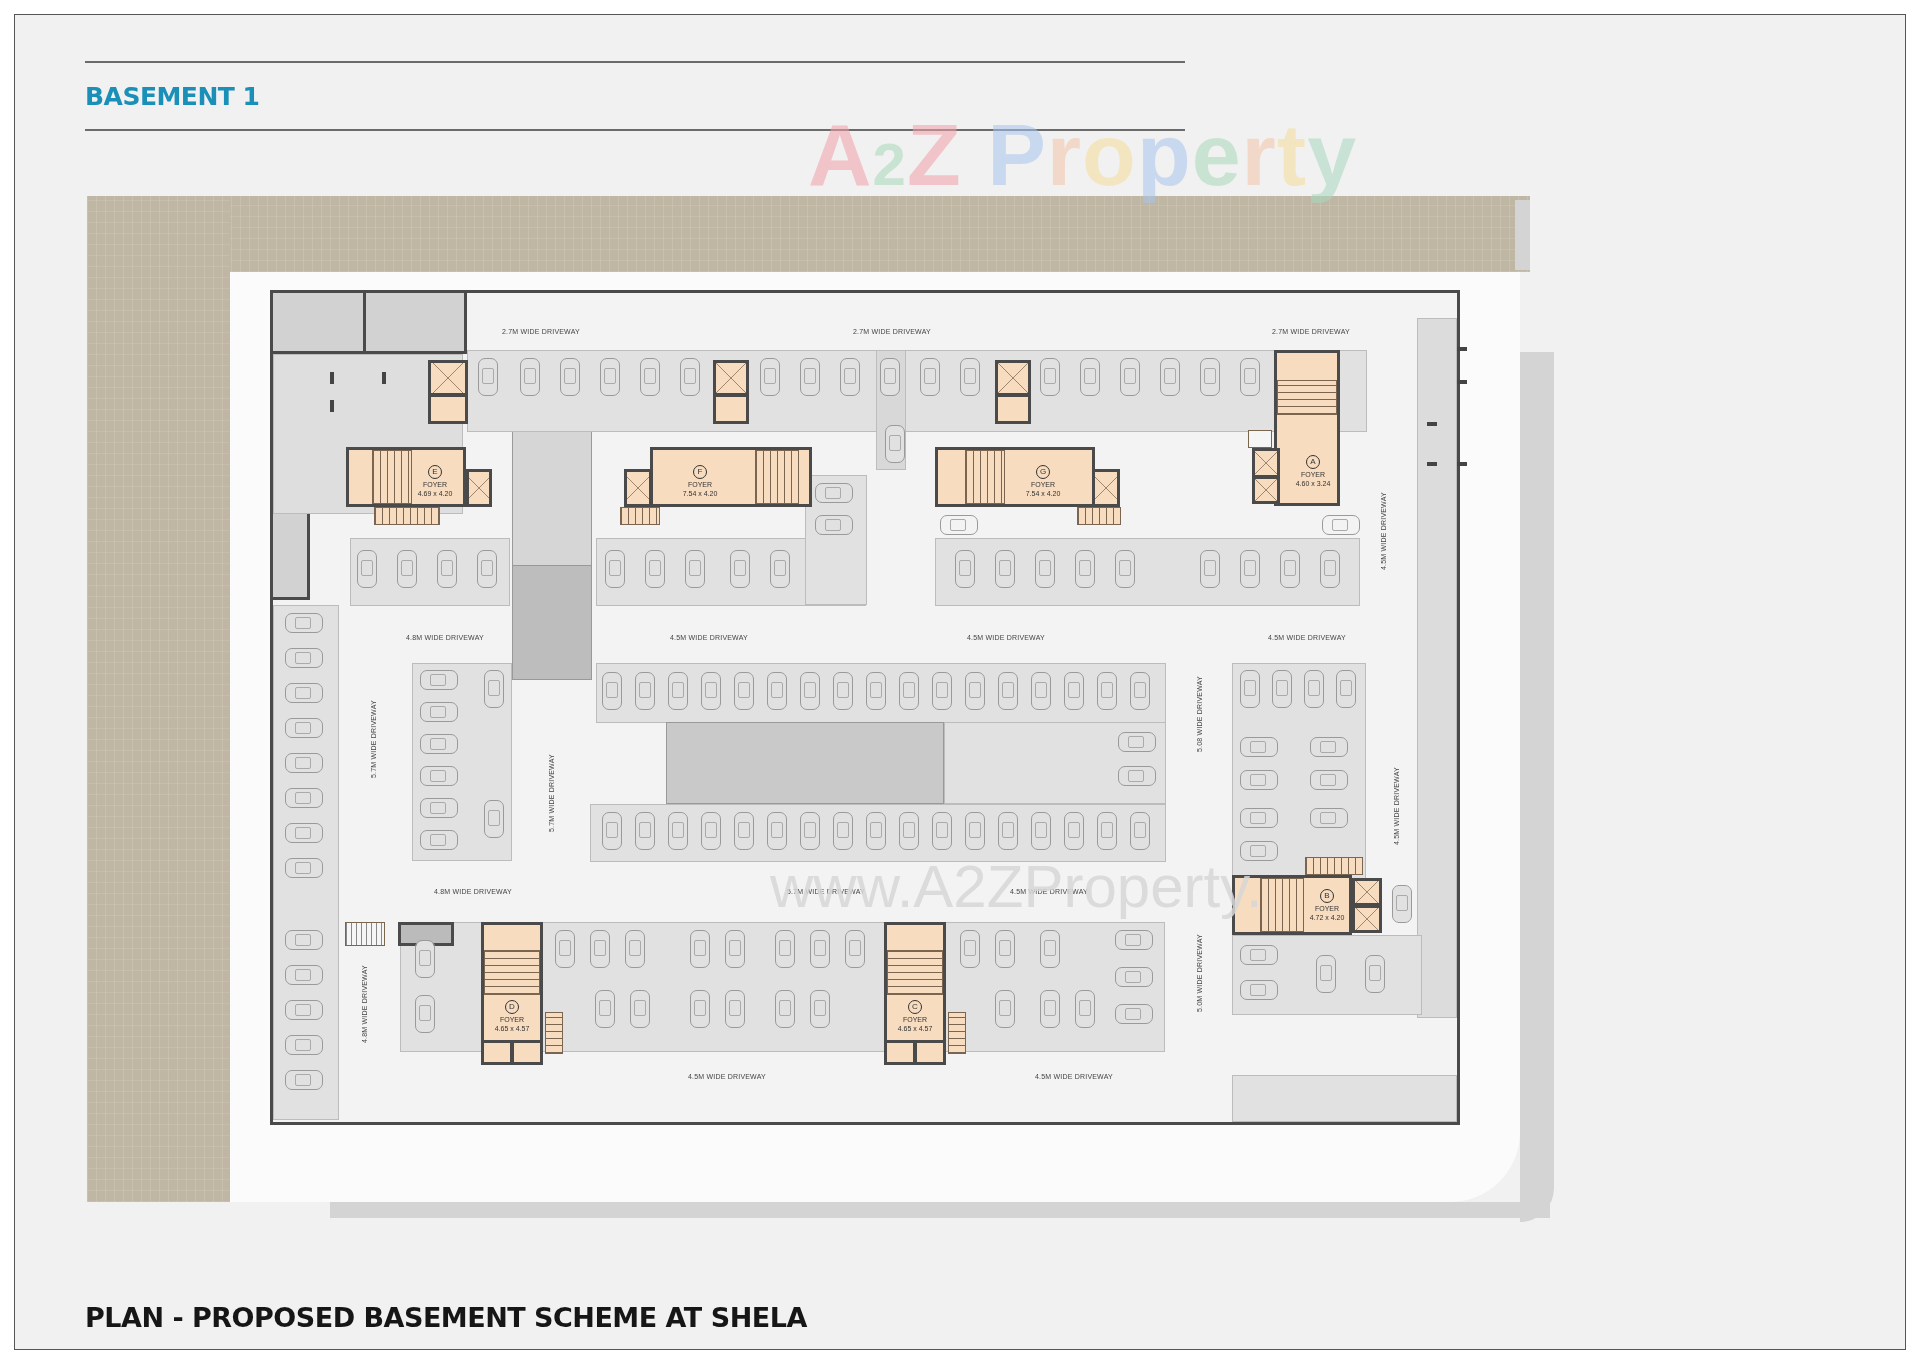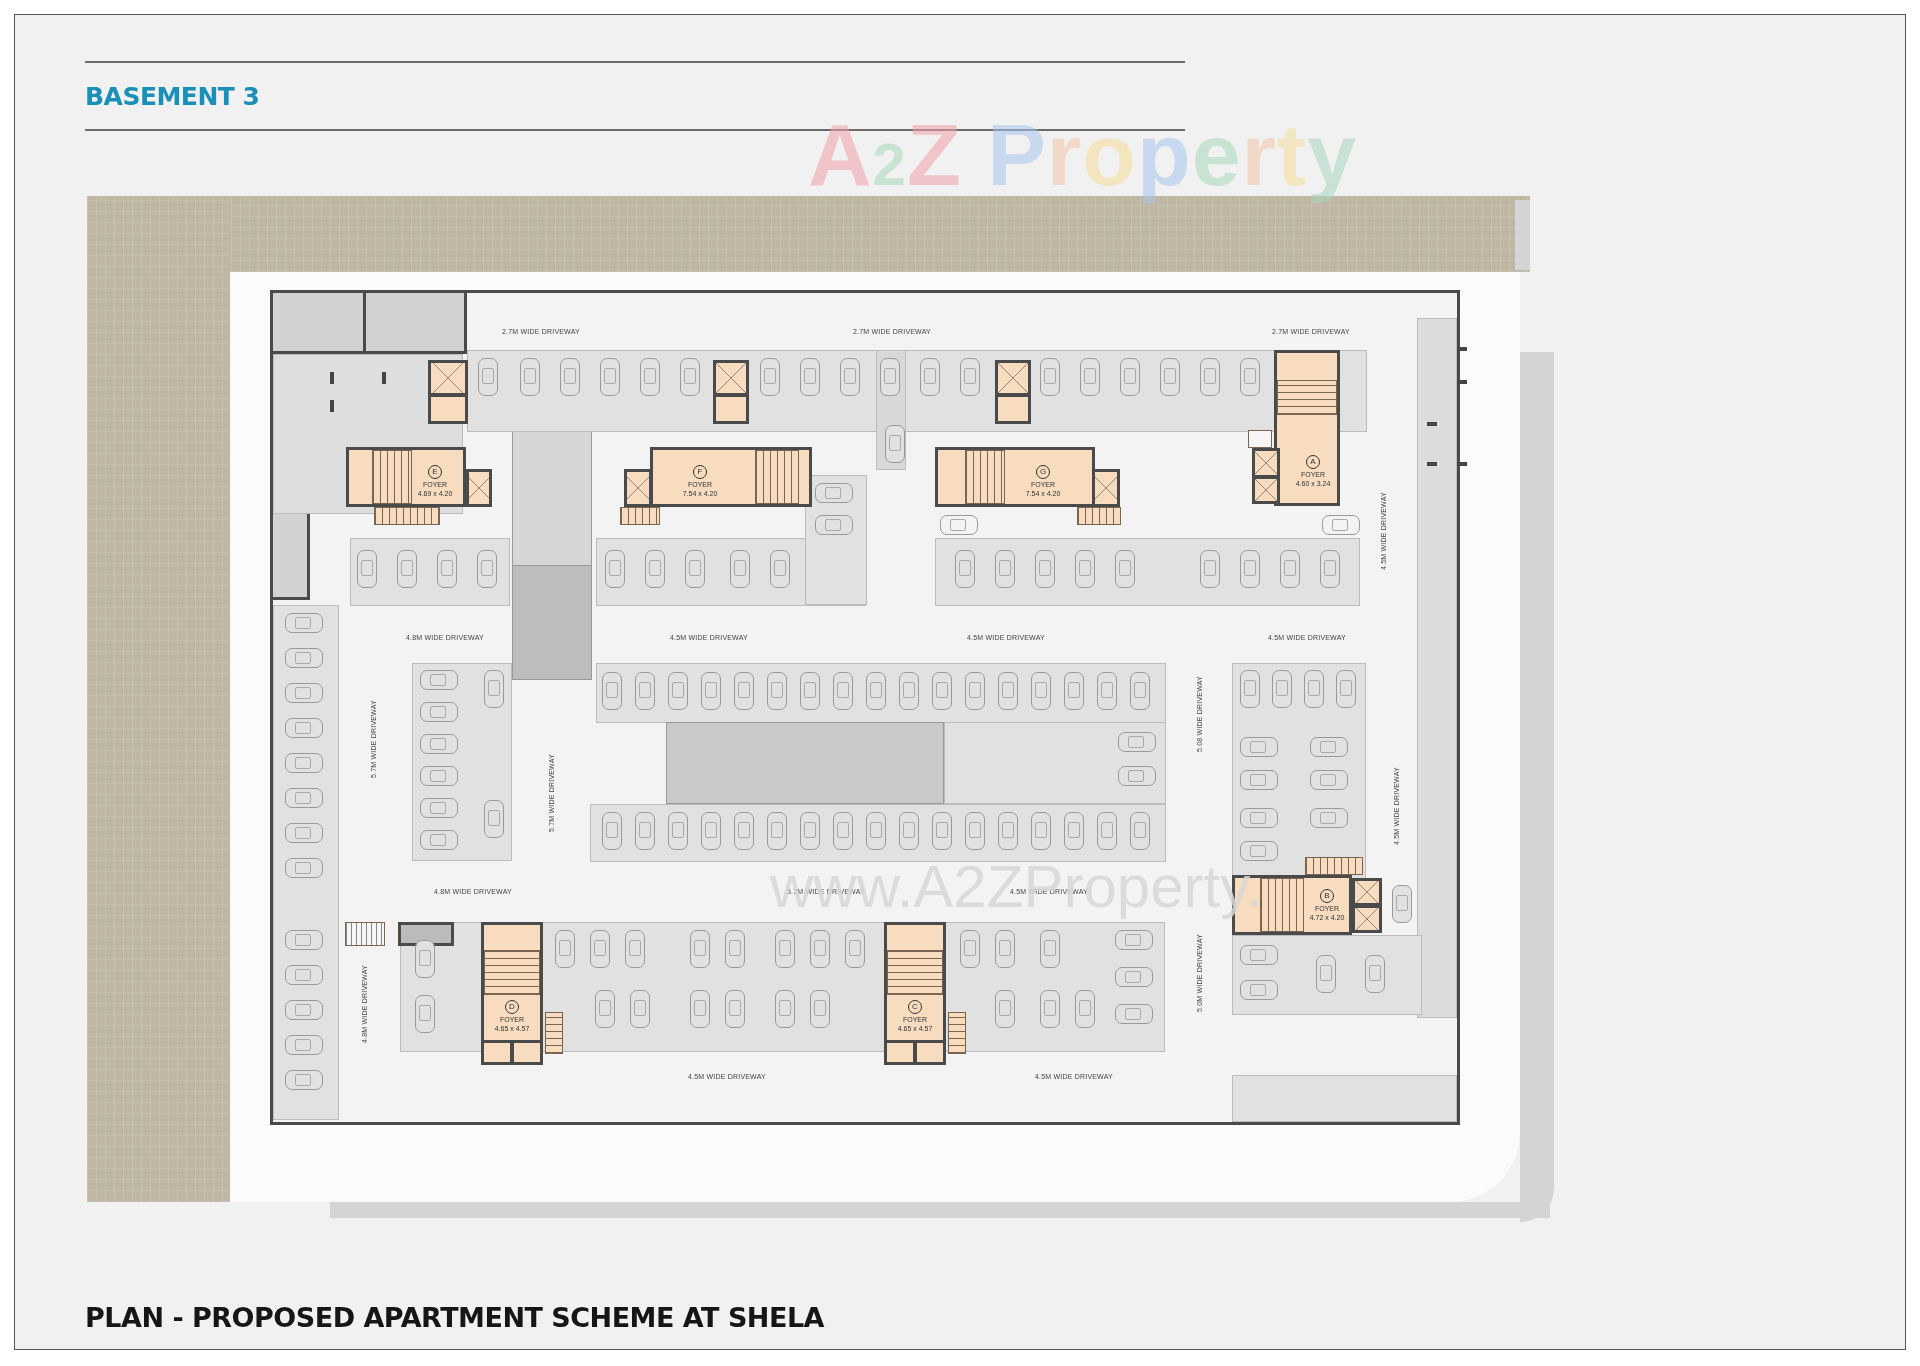--- a/index.html
+++ b/index.html
@@ -31,21 +31,21 @@
   .carh{position:absolute;width:38px;height:20px;border:1px solid #9a9a9a;border-radius:7px;box-sizing:border-box;}
   .carh::after{content:"";position:absolute;top:3px;bottom:3px;left:9px;width:14px;border:1px solid #aaa;border-radius:2px;}
   .col{position:absolute;background:#444;}
 </style>
 </head>
 <body>
 
 <div class="sheet"></div>
 
 <div class="rule" style="left:85px;top:61px;width:1100px;"></div>
-<div class="title">BASEMENT 3</div>
+<div class="title">BASEMENT 1</div>
 <div class="rule" style="left:85px;top:129px;width:1100px;"></div>
 
 <div class="site-strip" style="left:87px;top:196px;width:1443px;height:76px;"></div>
 <div class="site-strip" style="left:87px;top:196px;width:143px;height:1006px;"></div>
 <div class="site-shadow" style="left:1515px;top:200px;width:15px;height:70px;"></div>
 <div class="site-shadow" style="left:1520px;top:352px;width:34px;height:870px;border-bottom-right-radius:80px;"></div>
 <div class="site-shadow" style="left:330px;top:1202px;width:1220px;height:16px;"></div>
 <div class="site-white"></div>
 
 <div class="watermark">
@@ -312,13 +312,13 @@
 <div class="col" style="left:382px;top:372px;width:4px;height:12px;"></div>
 <div class="col" style="left:330px;top:400px;width:4px;height:12px;"></div>
 <div class="col" style="left:1457px;top:347px;width:10px;height:4px;"></div>
 <div class="col" style="left:1457px;top:380px;width:10px;height:4px;"></div>
 <div class="col" style="left:1427px;top:422px;width:10px;height:4px;"></div>
 <div class="col" style="left:1427px;top:462px;width:10px;height:4px;"></div>
 <div class="col" style="left:1457px;top:462px;width:10px;height:4px;"></div>
 
 <div class="wm2">www.A2ZProperty.</div>
 
-<div class="footer">PLAN - PROPOSED APARTMENT SCHEME AT SHELA</div>
+<div class="footer">PLAN - PROPOSED BASEMENT SCHEME AT SHELA</div>
 
 </body></html>

